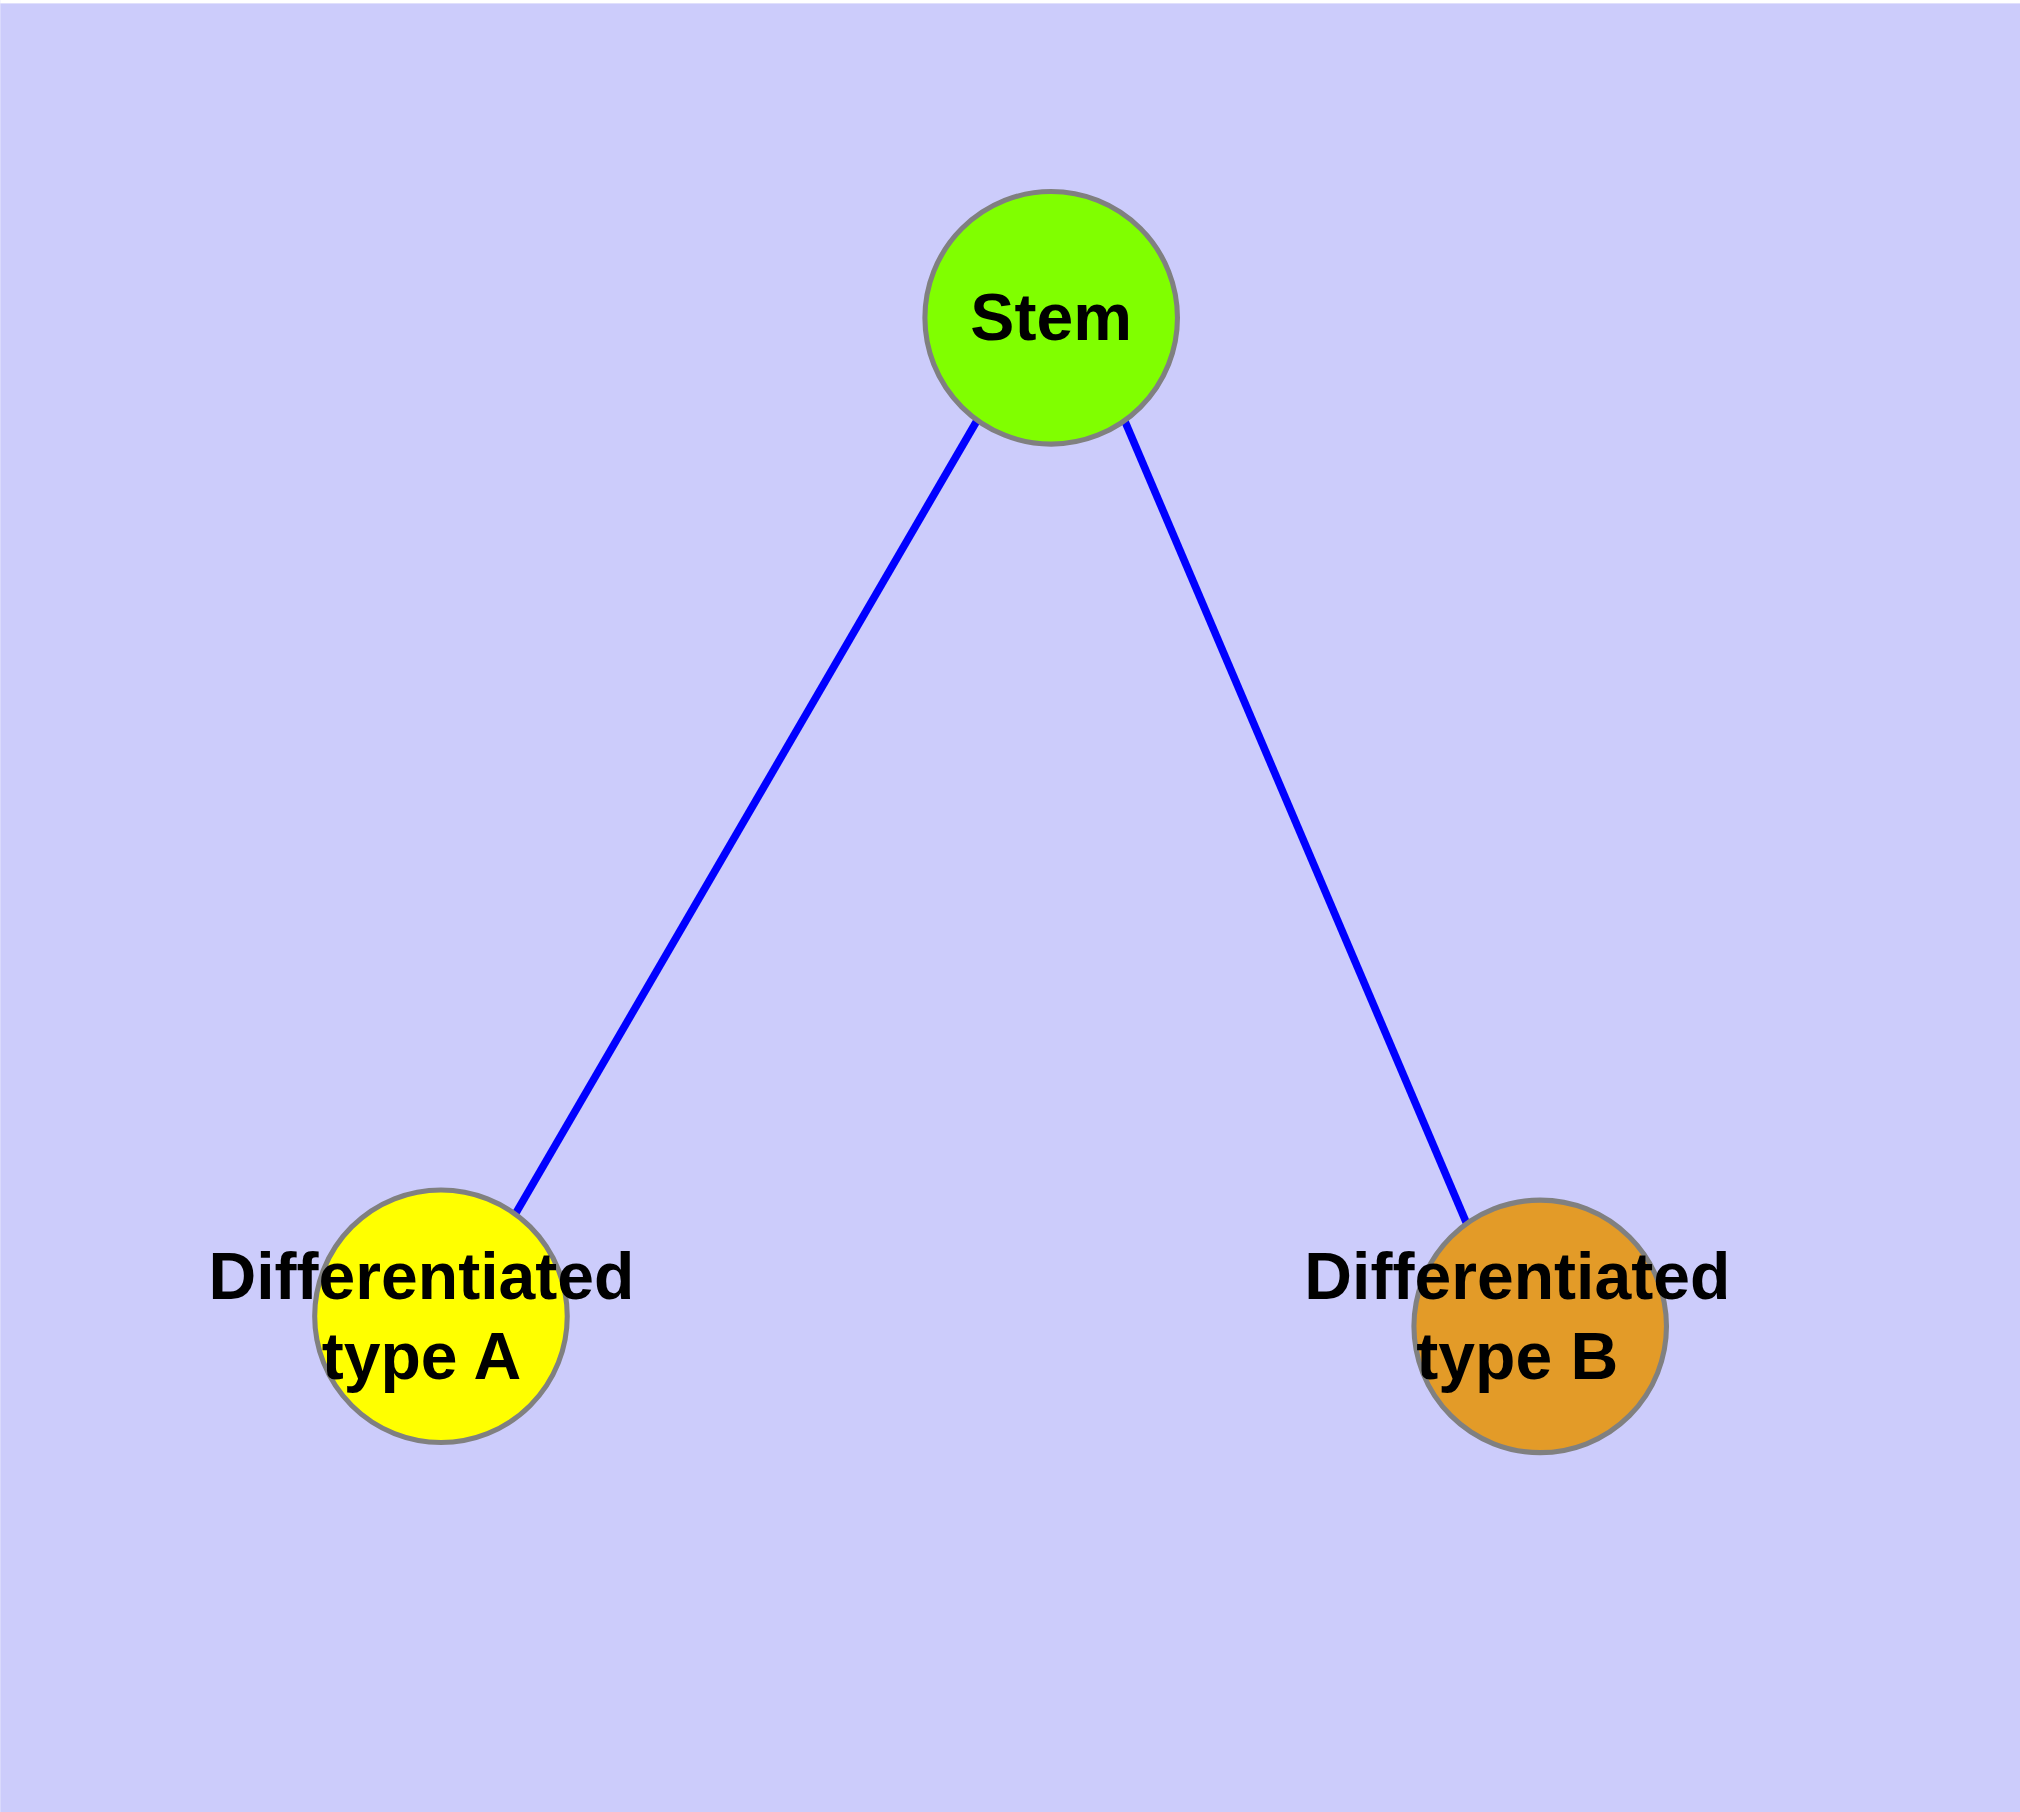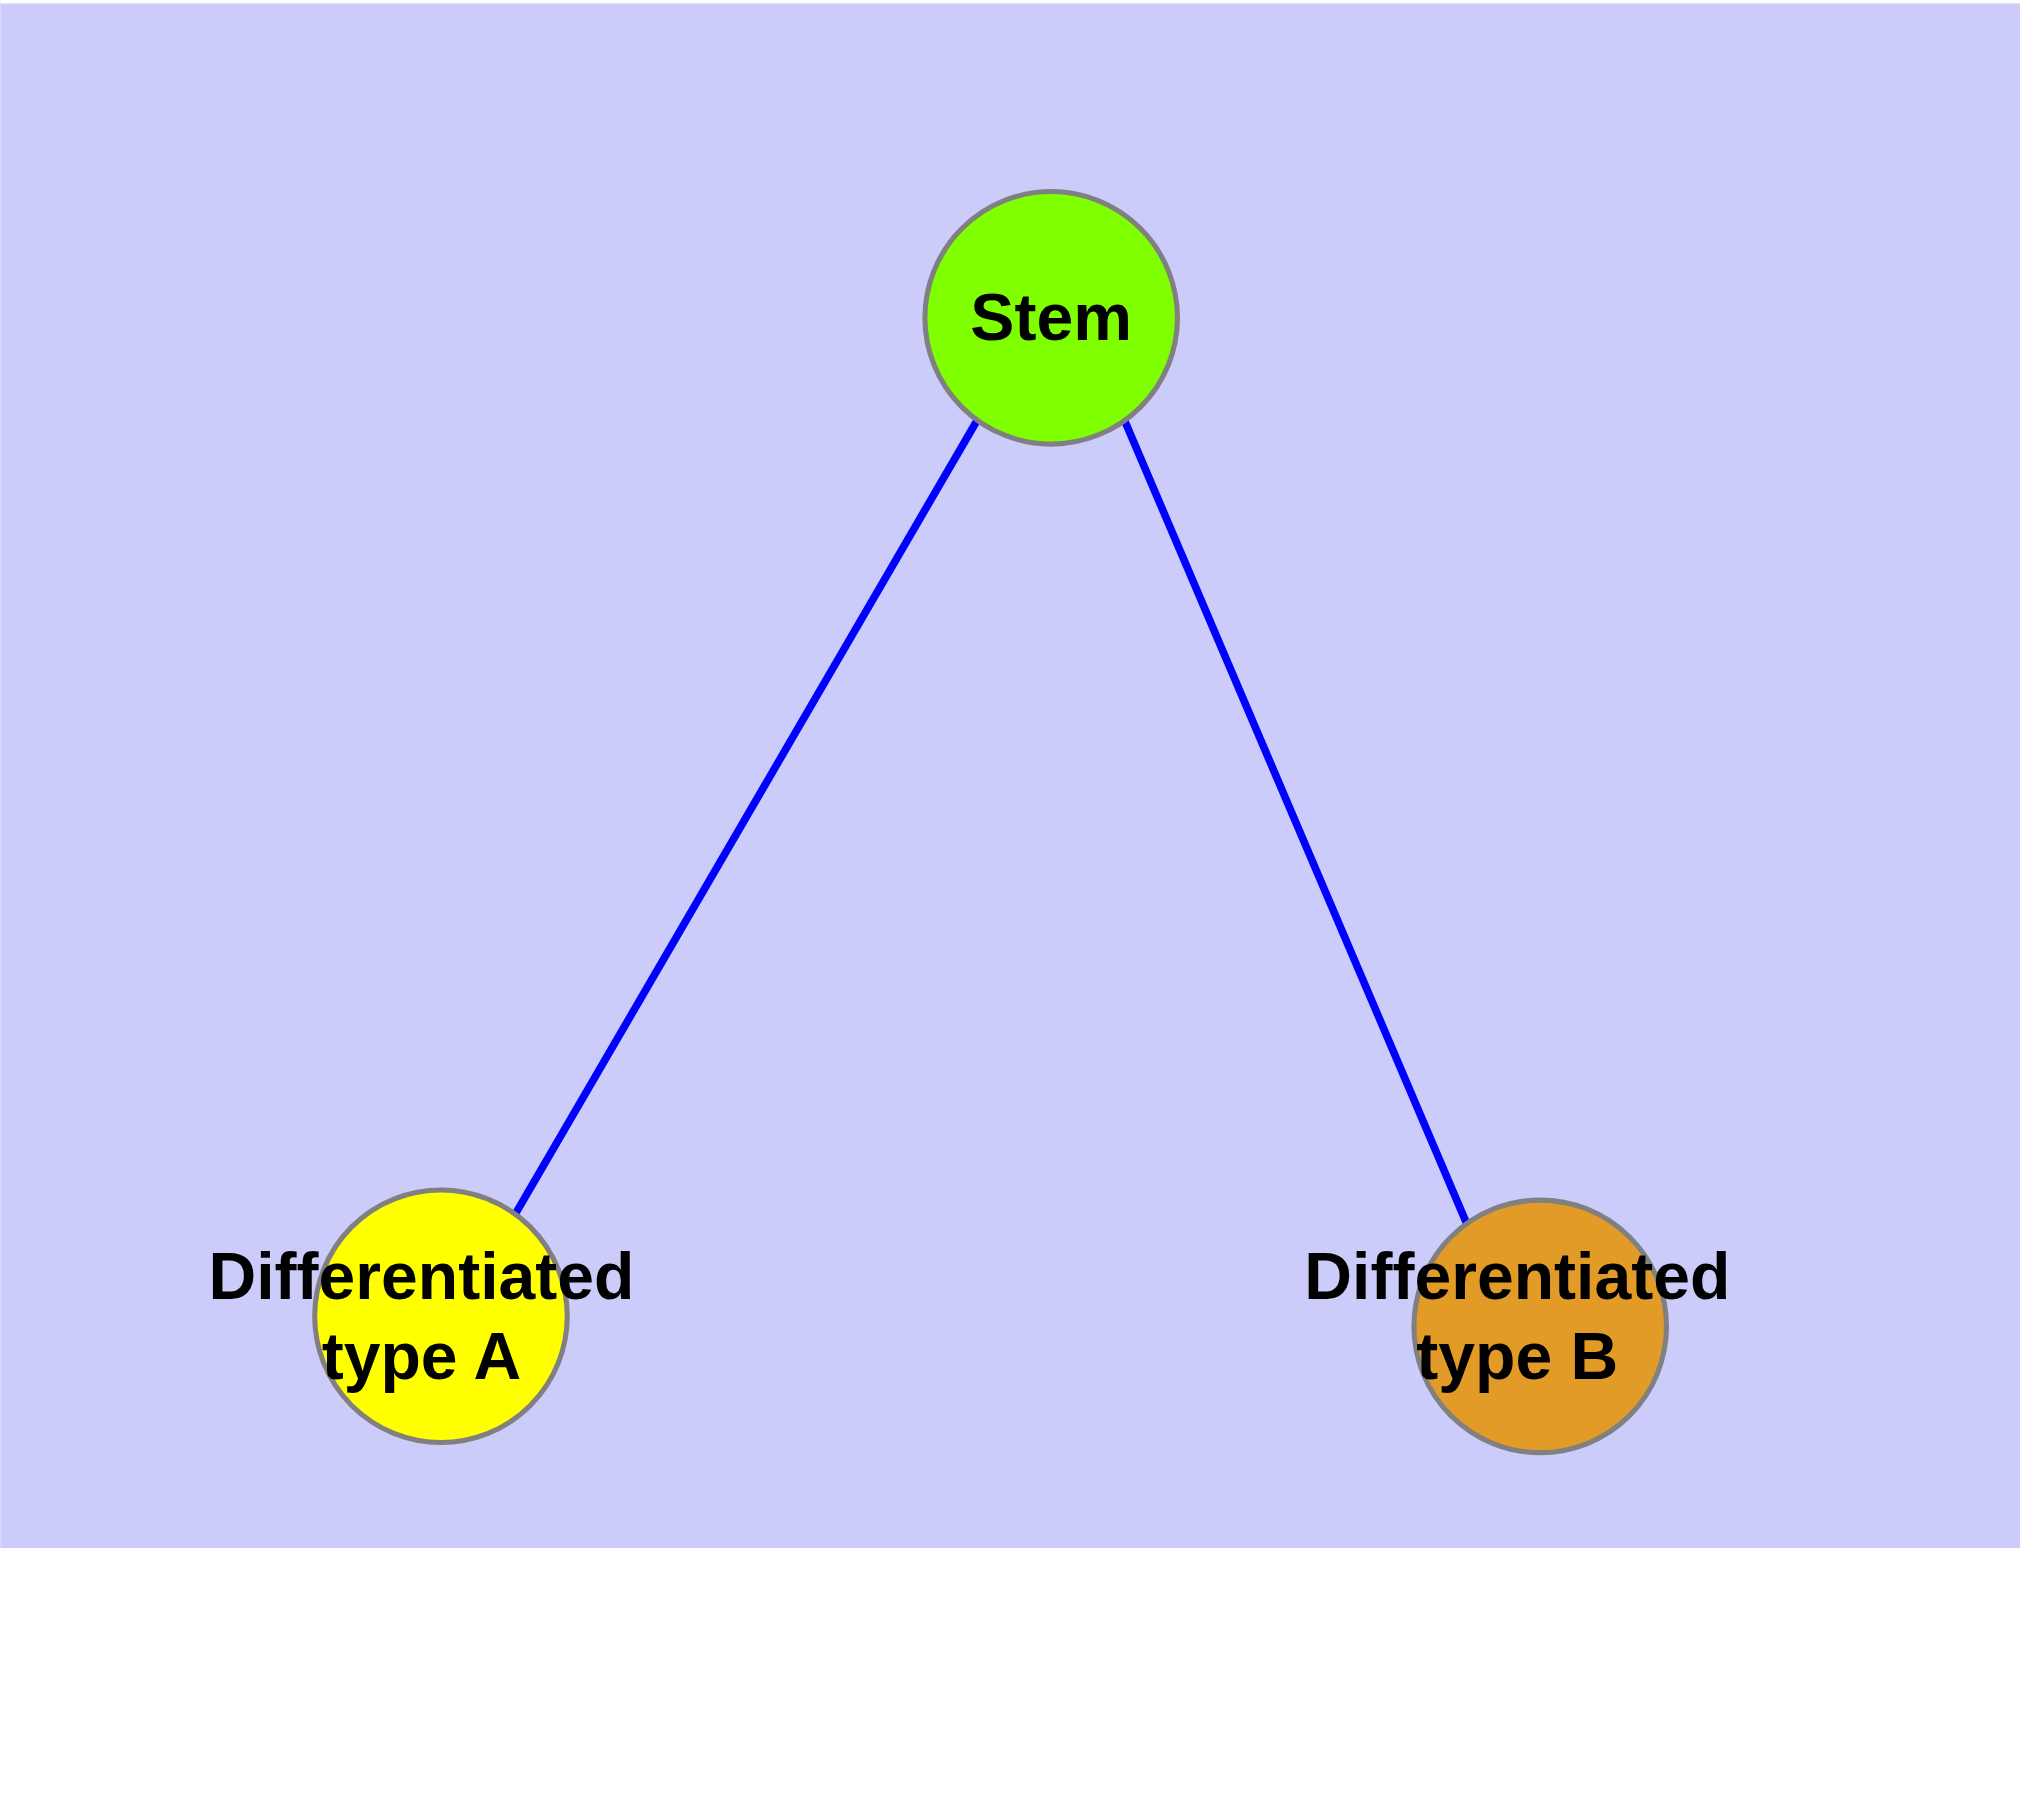--- a/index.html
+++ b/index.html
@@ -7,21 +7,21 @@
     margin: 0;
     padding: 0;
     background: #ffffff;
   }
   body {
     font-family: "Liberation Sans", sans-serif;
   }
   #canvas {
     position: relative;
     width: 2021px;
-    height: 1548px;
+    height: 1812px;
     overflow: hidden;
     background: #ffffff;
     text-align: right;
   }
   #graph-svg {
     position: absolute;
     inset: 0;
     width: 2021px;
     height: 1812px;
     display: block;

